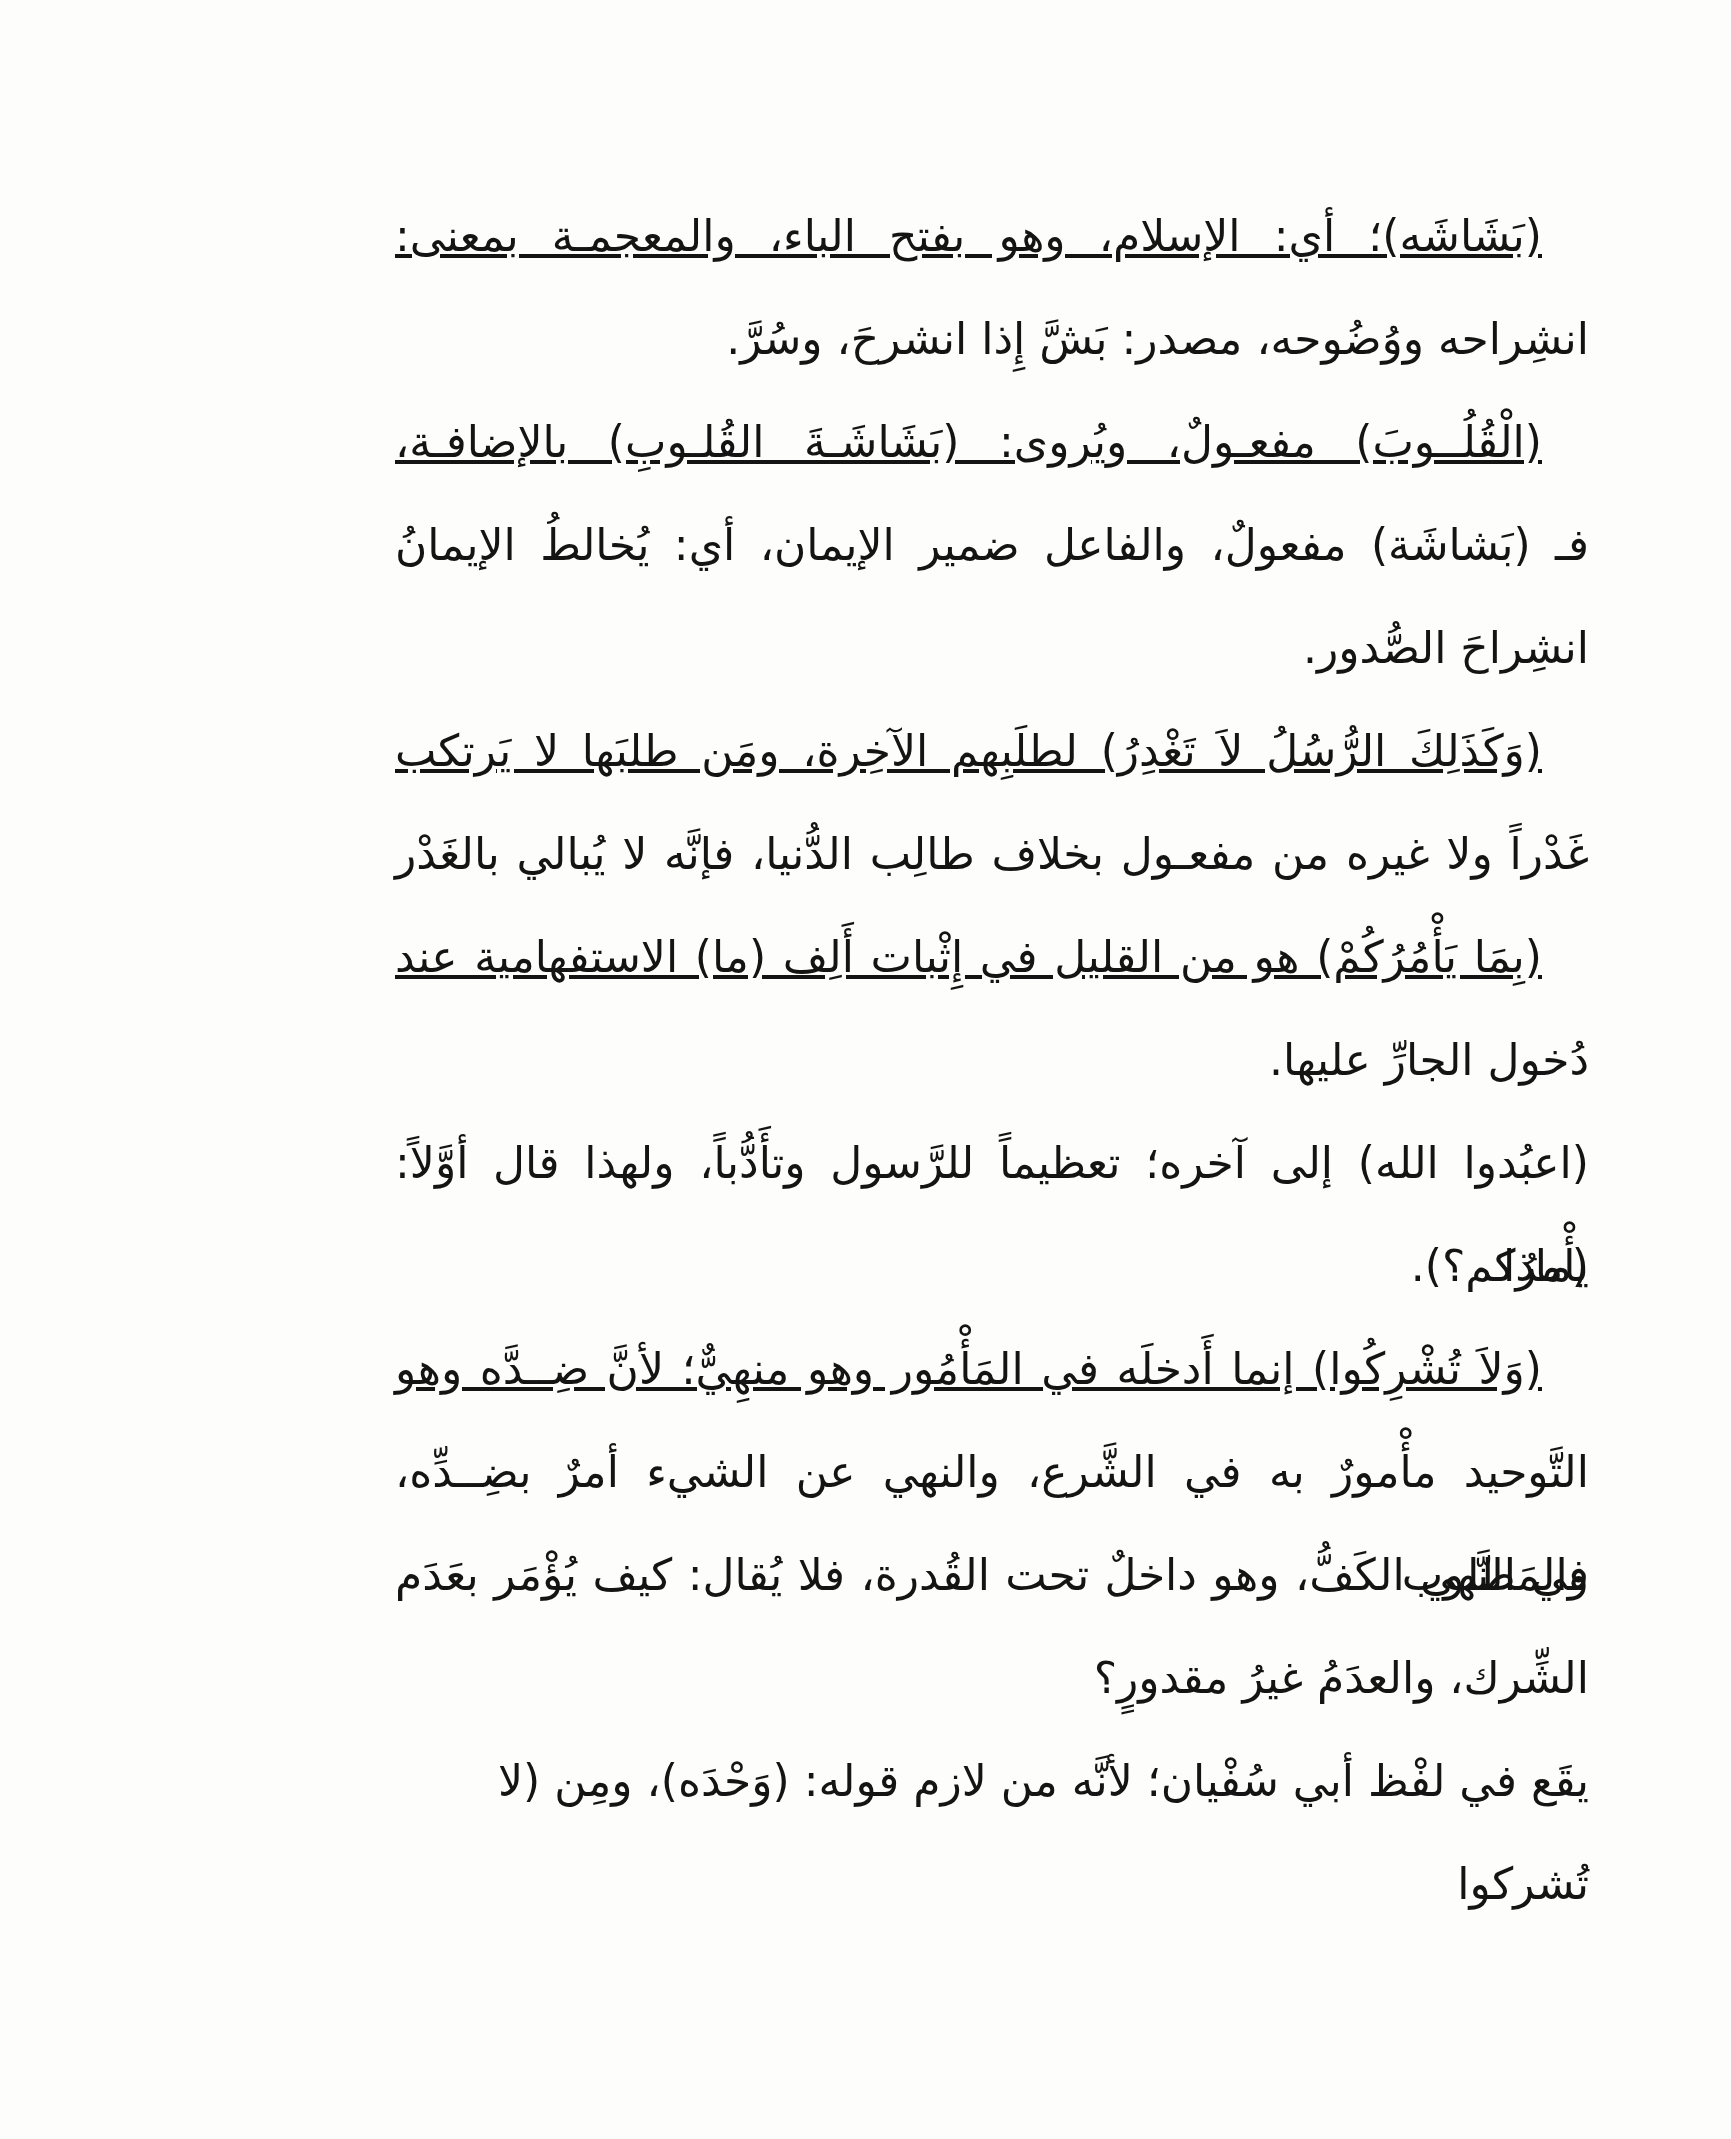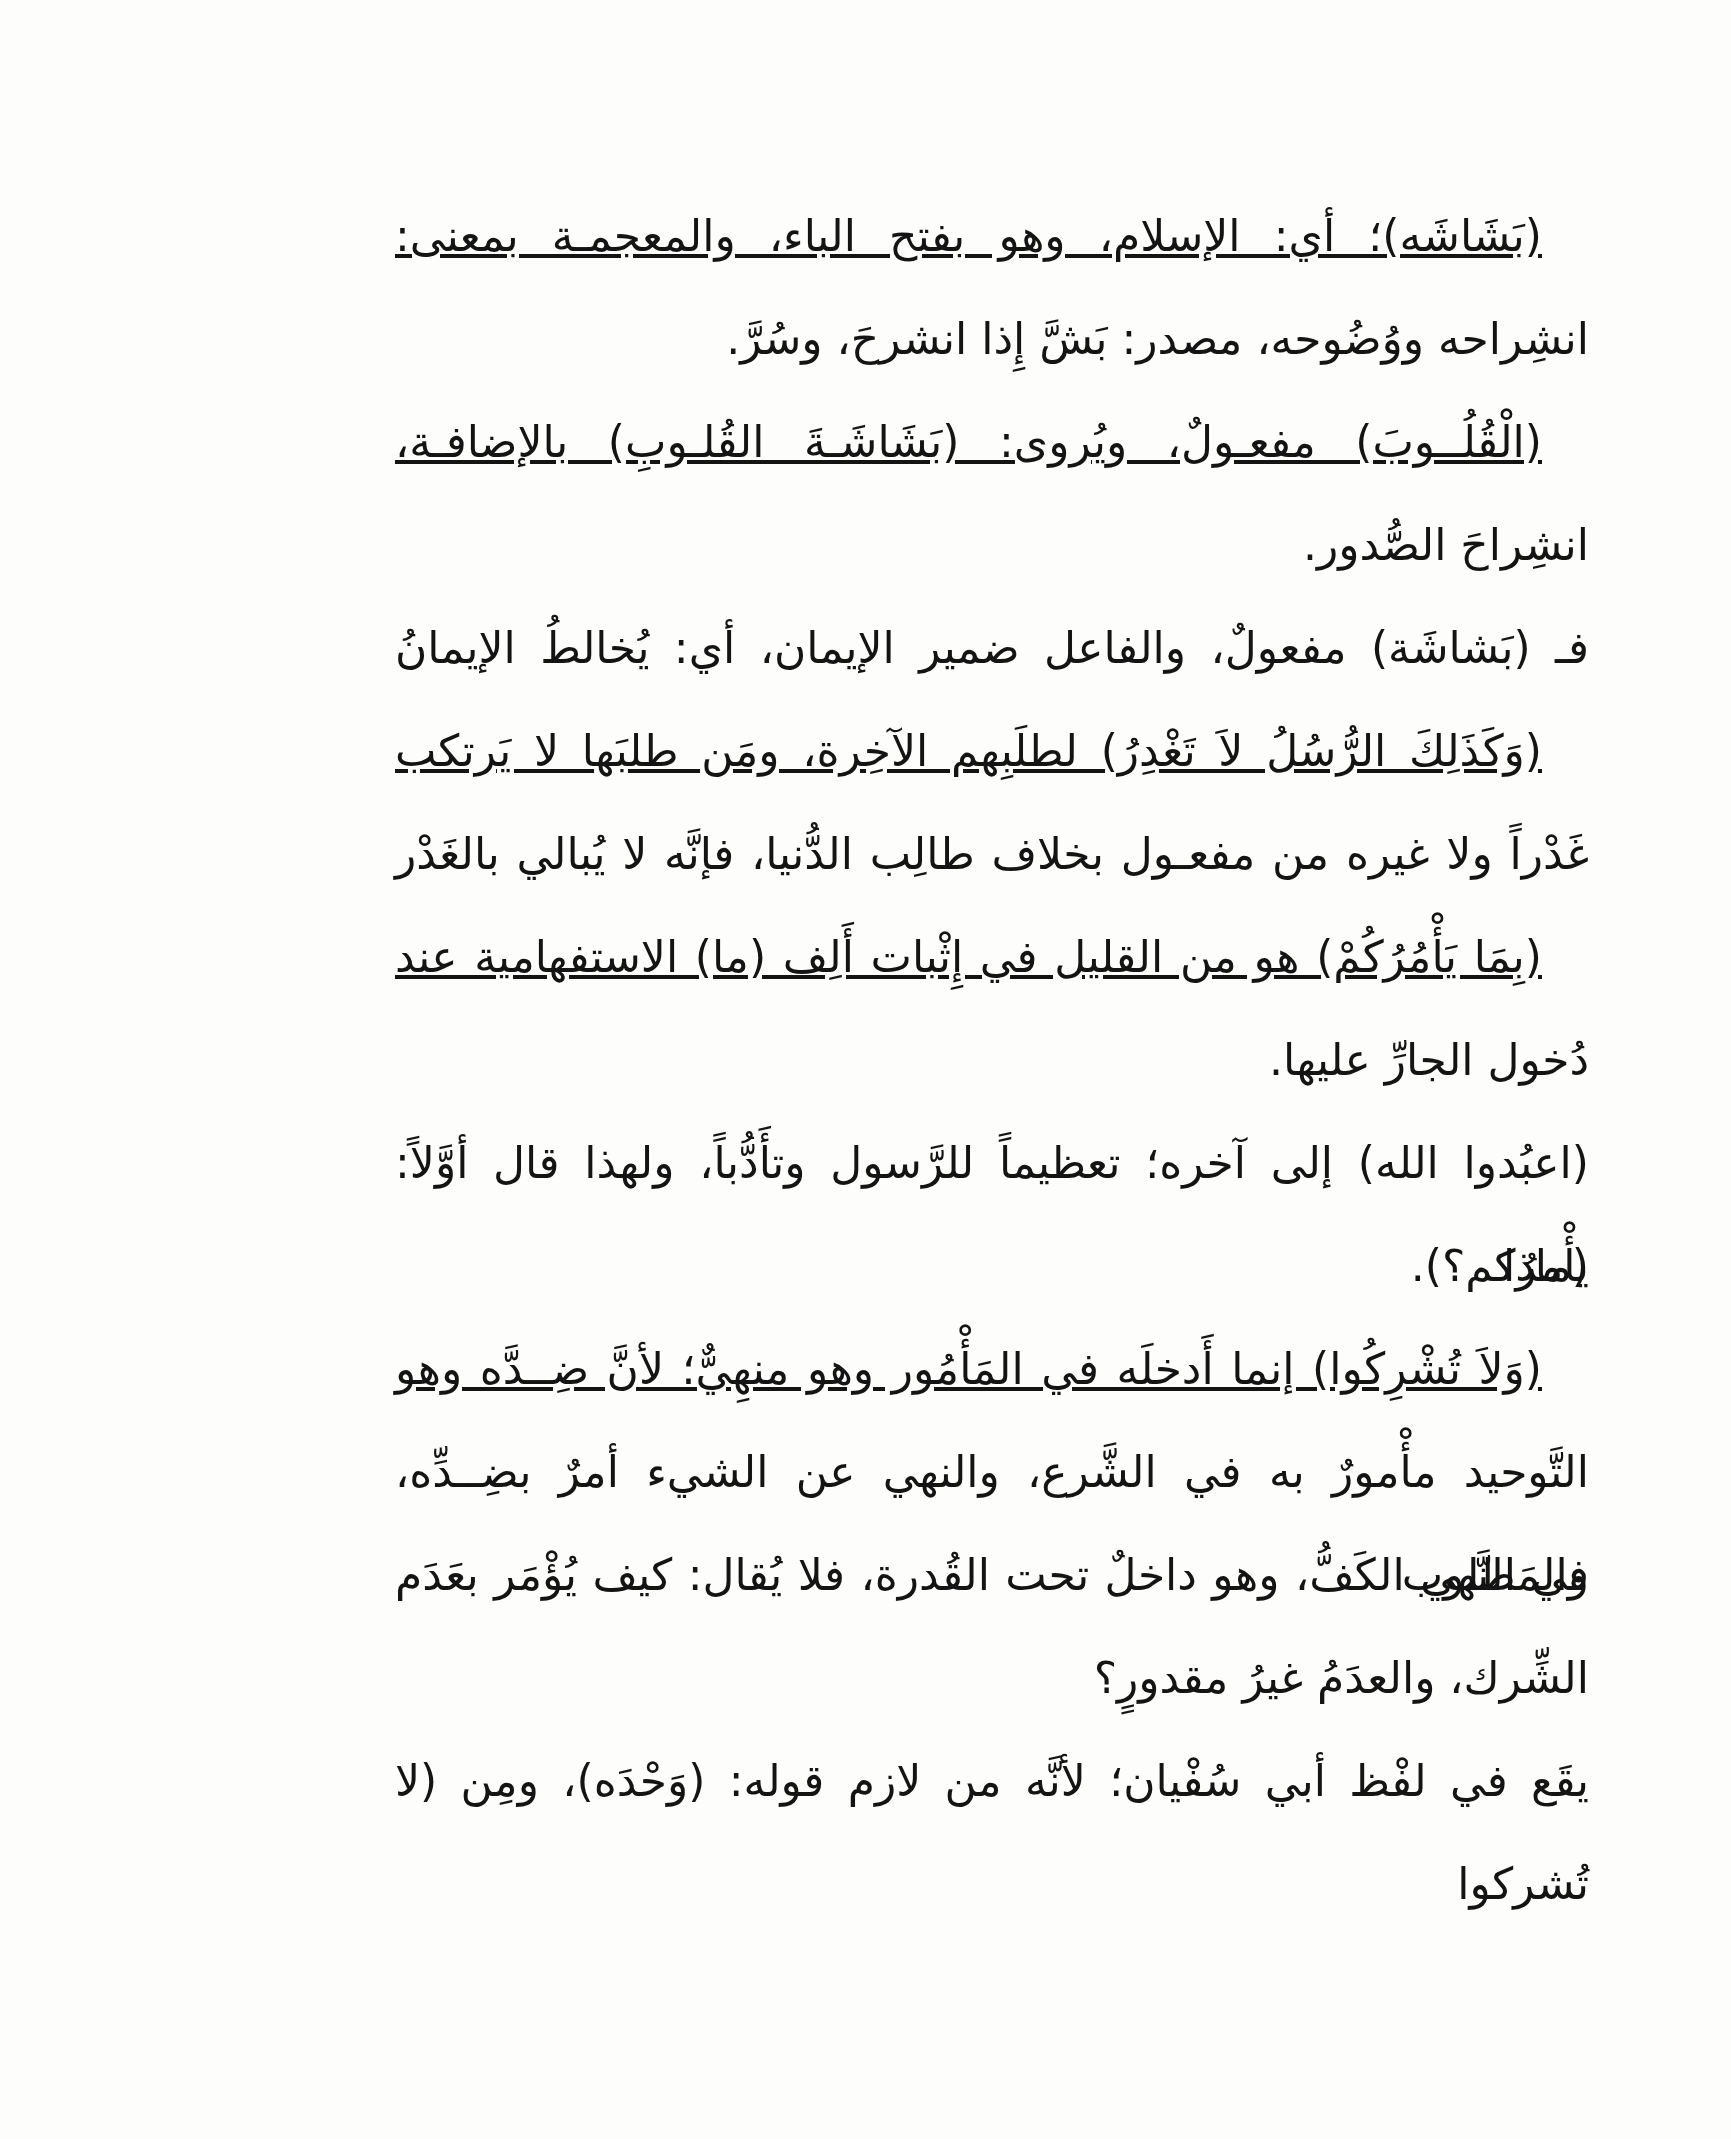--- a/index.html
+++ b/index.html
@@ -39,38 +39,39 @@
     text-align-last: justify;
     white-space: normal;
     height: 103px;
     overflow: visible;
   }
   .line.first {
     padding-right: 47px;
     text-decoration: underline;
   }
   .line.last {
+    text-align: right;
     text-align-last: right;
   }
 </style>
 </head>
 <body>
 
 <div class="page">
   <div class="text-block">
 
     <div class="para">
       <div class="line first">(بَشَاشَه)؛ أي: الإسلام، وهو بفتح الباء، والمعجمـة بمعنى:</div>
       <div class="line last">انشِراحه ووُضُوحه، مصدر: بَشَّ إِذا انشرحَ، وسُرَّ.</div>
     </div>
 
     <div class="para">
       <div class="line first">(الْقُلُــوبَ) مفعـولٌ، ويُروى: (بَشَاشَـةَ القُلـوبِ) بالإضافـة،</div>
+      <div class="line">فـ (بَشاشَة) مفعولٌ، والفاعل ضمير الإيمان، أي: يُخالطُ الإيمانُ</div>
       <div class="line last">انشِراحَ الصُّدور.</div>
-      <div class="line">فـ (بَشاشَة) مفعولٌ، والفاعل ضمير الإيمان، أي: يُخالطُ الإيمانُ</div>
     </div>
 
     <div class="para">
       <div class="line first">(وَكَذَلِكَ الرُّسُلُ لاَ تَغْدِرُ) لطلَبِهم الآخِرة، ومَن طلبَها لا يَرتكب</div>
       <div class="line">غَدْراً ولا غيره من مفعـول بخلاف طالِب الدُّنيا، فإنَّه لا يُبالي بالغَدْر</div>
     </div>
 
     <div class="para">
       <div class="line first">(بِمَا يَأْمُرُكُمْ) هو من القليل في إِثْبات أَلِف (ما) الاستفهامية عند</div>
       <div class="line last">دُخول الجارِّ عليها.</div>

